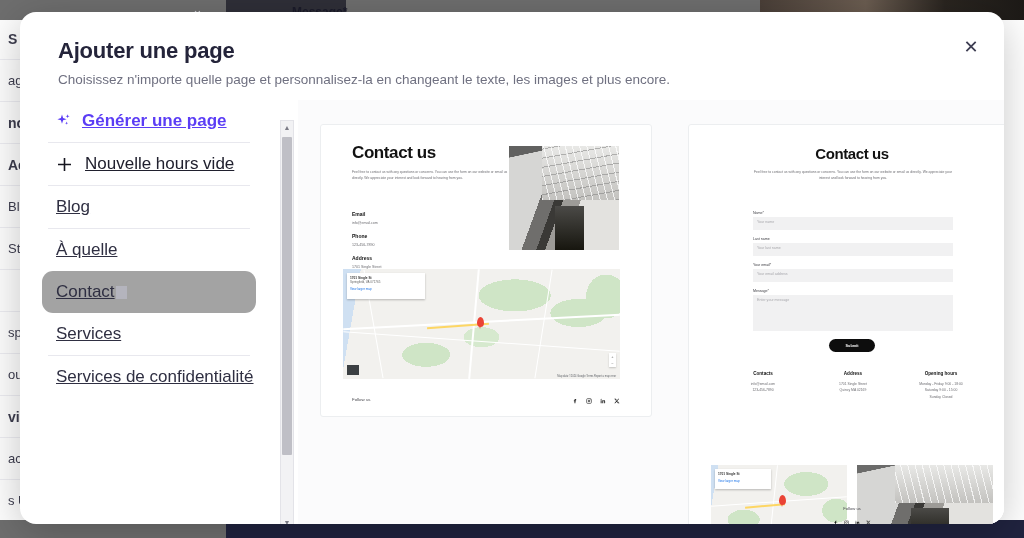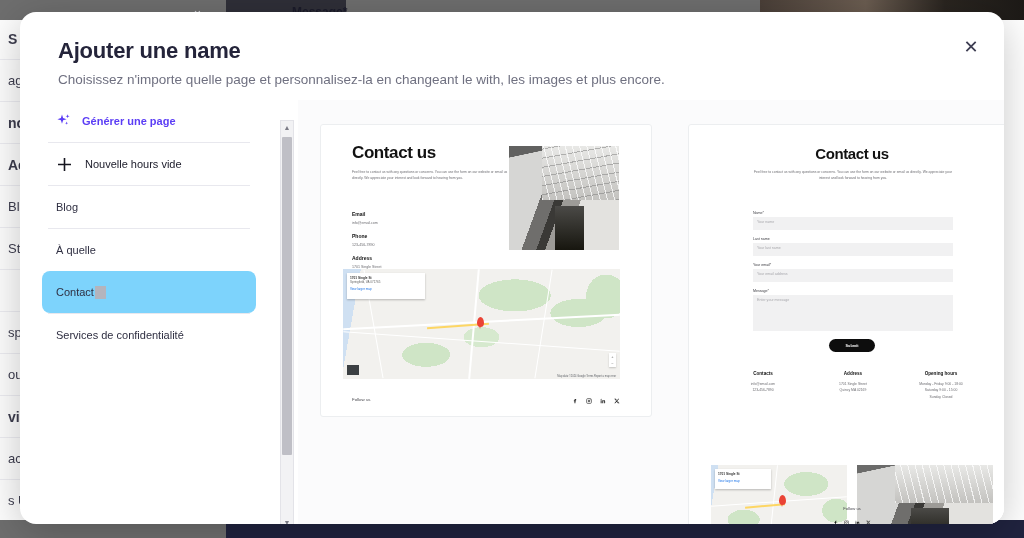--- a/index.html
+++ b/index.html
@@ -94,30 +94,31 @@
     width: 244px; height: 424px;
     overflow: hidden;
   }
   .list-inner {
     position: absolute; left: 0; top: 0; width: 222px;
   }
   .list-item {
     height: 42px;
     display: flex; align-items: center;
     padding: 0 14px;
-    font-size: 11px;
+    font-size: 17px;
     color: #2f2f42;
     cursor: pointer;
     margin: 0 4px;
     border-radius: 8px;
     white-space: nowrap;
+    text-decoration: underline;
   }
   .list-item.generate { color: #5b3df5; font-weight: bold; }
   .list-item.blank { color: #20202e; }
-  .list-item.selected { background: #7dd3fc; }
+  .list-item.selected { background: #a3a3a3; border-radius: 11px; }
   .sep {
     height: 1px; background: #e8e8ee; margin: 0 10px;
   }
   .icon-sparkle { margin-right: 10px; display:inline-flex; }
   .icon-plus {
     margin-right: 12px; font-size: 20px; color: #15151f;
     line-height: 0; font-weight: 300;
   }
   .cursor-block {
     display: inline-block; width: 11px; height: 13px;
@@ -329,22 +330,22 @@
   <div class="bg-topbar-dark"></div>
   <div class="bg-topbar-photo"></div>
   <div class="bg-topbar-chevron">⌄</div>
   <div class="bg-topbar-label">Message*</div>
   <div class="bg-bottombar"></div>
   <div class="bg-bottombar-left"></div>
 </div>
 
 <div class="modal">
 
-  <div class="modal-title">Ajouter une name</div>
-  <div class="modal-sub">Choisissez n'importe quelle page et personnalisez-la en changeant le with, les images et plus encore.</div>
+  <div class="modal-title">Ajouter une page</div>
+  <div class="modal-sub">Choisissez n'importe quelle page et personnalisez-la en changeant le texte, les images et plus encore.</div>
   <button class="close-btn">✕</button>
 
   <div class="list-panel">
     <div class="list-inner">
 
       <div class="list-item generate">
         <span class="icon-sparkle">
           <svg width="16" height="16" viewBox="0 0 16 16">
             <path d="M6 1.6 L7.1 5.1 L10.6 6.2 L7.1 7.3 L6 10.8 L4.9 7.3 L1.4 6.2 L4.9 5.1 Z" fill="#5b3df5"></path>
             <path d="M11.6 1.2 L12.1 2.7 L13.6 3.2 L12.1 3.7 L11.6 5.2 L11.1 3.7 L9.6 3.2 L11.1 2.7 Z" fill="#5b3df5"></path>
@@ -372,20 +373,23 @@
 
       <div class="list-item">
         <span>À quelle</span>
       </div>
 
       <div class="list-item selected">
         <span>Contact</span>
           <span class="cursor-block"></span>
       </div>
 
+      <div class="list-item">
+        <span>Services</span>
+      </div>
 
       <div class="sep"></div>
 
       <div class="list-item">
         <span>Services de confidentialité</span>
       </div>
 
 
     </div>
   </div>

